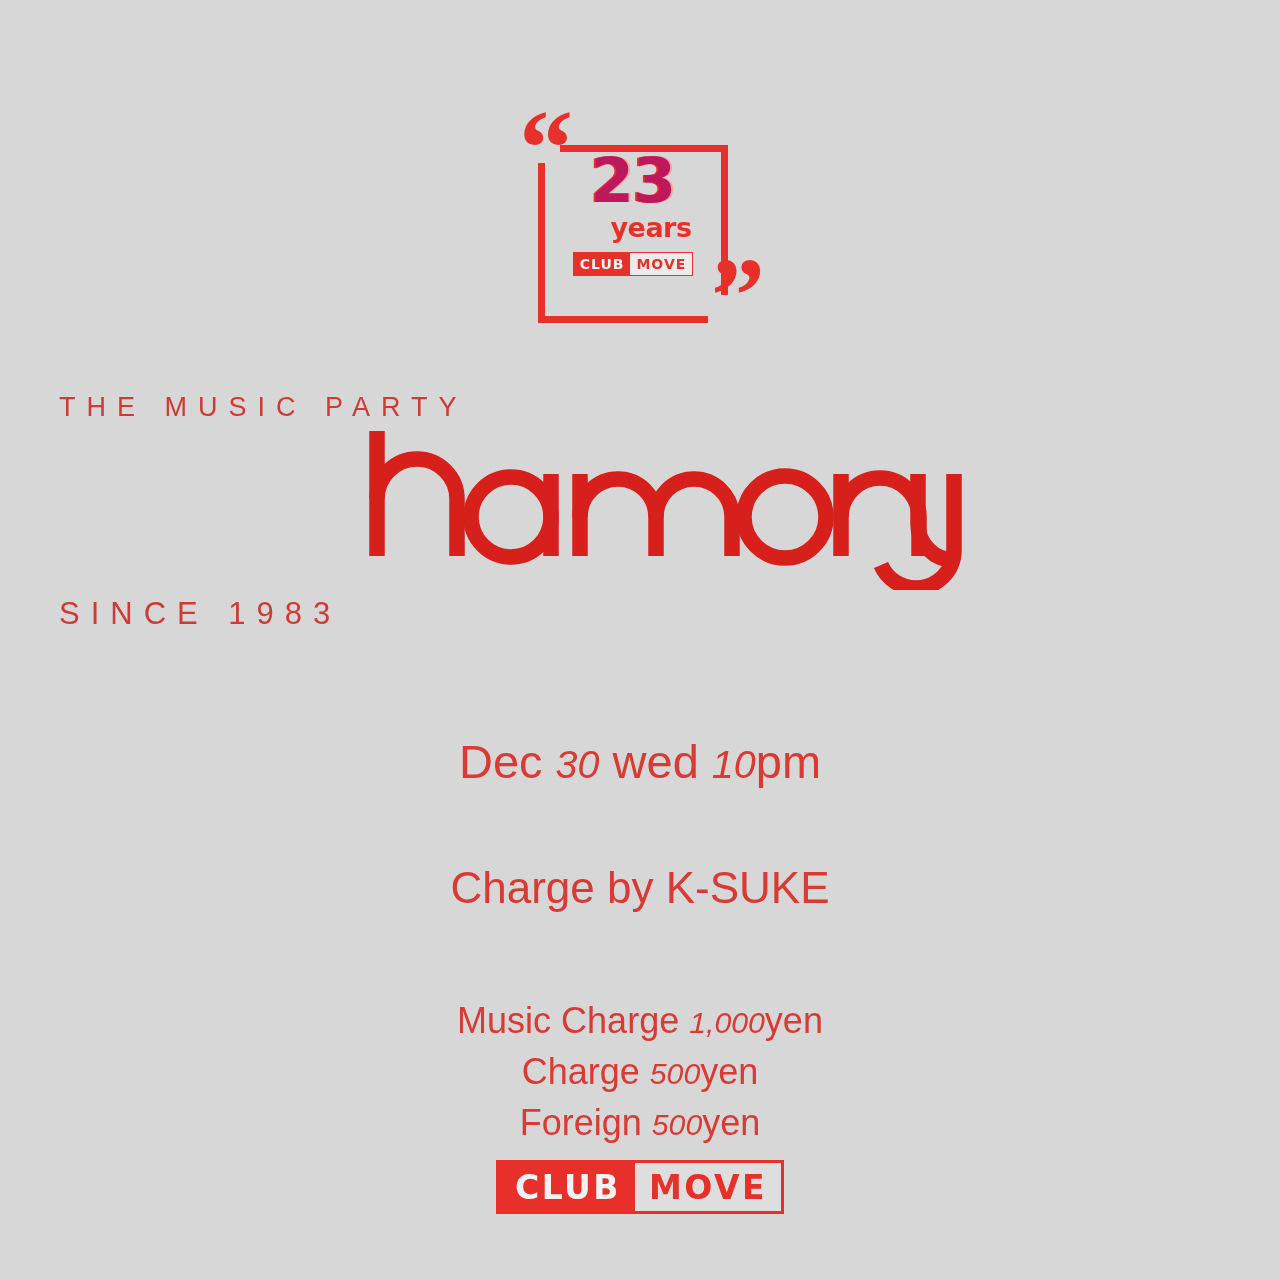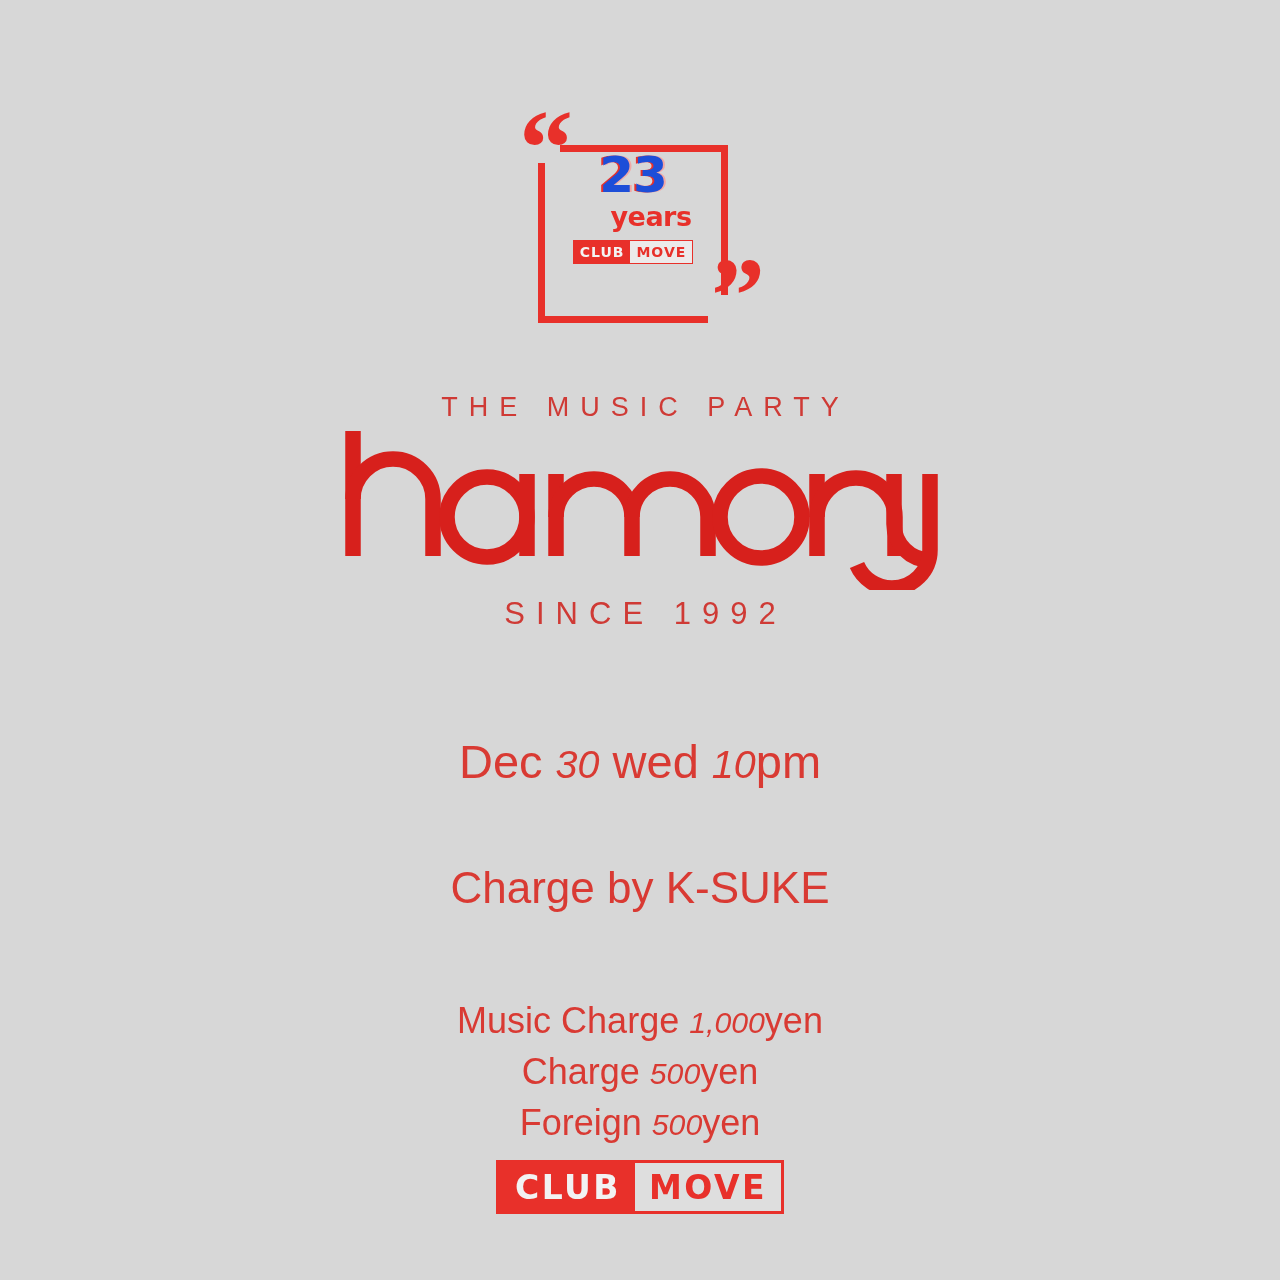--- a/index.html
+++ b/index.html
@@ -92,23 +92,23 @@
   }
   .badge-content {
     position: absolute;
     left: 45px;
     top: 34px;
     width: 176px;
     text-align: center;
   }
   .badge-years-num {
     font-family: "DejaVu Sans", sans-serif;
-    font-size: 50px;
-    font-weight: 700;
-    color: #1d4ed8;
+    font-size: 62px;
+    font-weight: 700;
+    color: #be185d;
     line-height: 0.95;
     letter-spacing: -1px;
     -webkit-text-stroke: 0px;
     text-shadow:
       2px 0 0 #f2a8a4,
       -2px 0 0 #e8302a;
   }
   .badge-years-word {
     font-family: "DejaVu Sans", sans-serif;
     font-size: 27px;
@@ -151,21 +151,22 @@
     align-items: center;
     font-family: "DejaVu Sans", sans-serif;
   }
 
   
   .logo-block {
     position: absolute;
     left: 0;
     right: 0;
     top: 392px;
-    text-align: center;
+    text-align: left;
+    padding-left: 48px;
   }
   .tagline-top {
     font-size: 27px;
     font-weight: 400;
     color: #cf3a35;
     letter-spacing: 11px;
     text-indent: 11px;
     font-family: "Liberation Sans", sans-serif;
   }
   .wordmark {
@@ -311,21 +312,21 @@
 
           <path d="M 477 131 L 477 49"></path>
           <path d="M 477 92 A 39 39 0 0 1 555 92 L 555 131"></path>
 
           <path d="M 554 49 L 554 99 A 36 36 0 0 0 590 135"></path>
           <path d="M 590 49 L 590 125 A 38 38 0 0 1 552 163 A 38 38 0 0 1 517 140"></path>
         </g>
       </svg>
     </div>
 
-    <div class="tagline-bottom">SINCE 1992</div>
+    <div class="tagline-bottom">SINCE 1983</div>
   </div>
 
   <div class="details">
     <div class="date-line"><span>Dec </span><span class="num-sm">30</span><span> wed </span><span class="num-sm">10</span><span>pm</span></div>
 
     <div class="dj-line">Charge by K-SUKE</div>
 
     <div class="prices">
       <div class="price-line"><span>Music Charge </span><span class="num-sm">1,000</span><span>yen</span></div>
       <div class="price-line"><span>Charge </span><span class="num-sm">500</span><span>yen</span></div>

